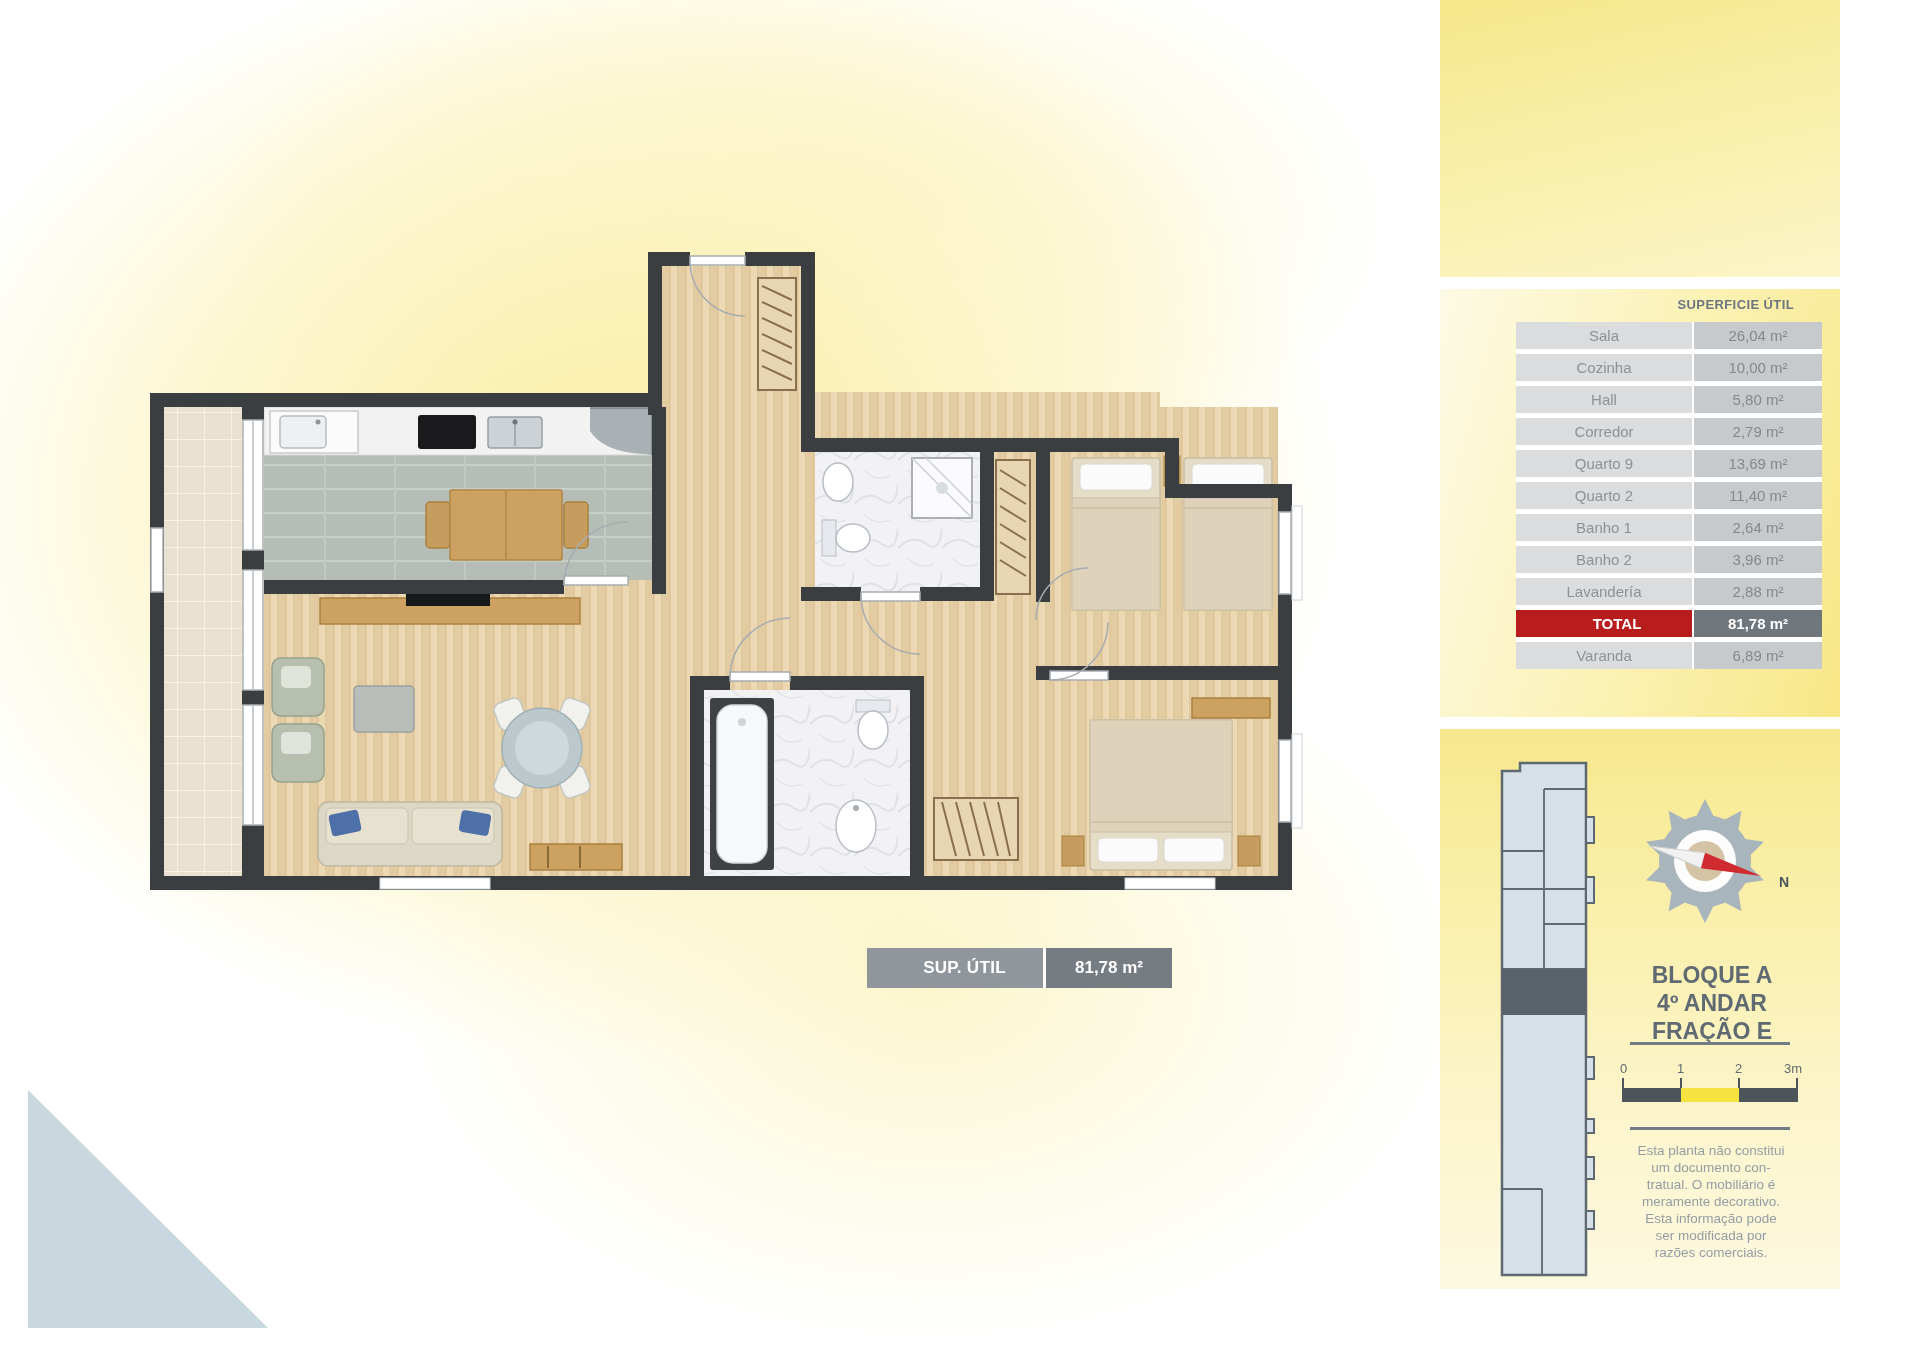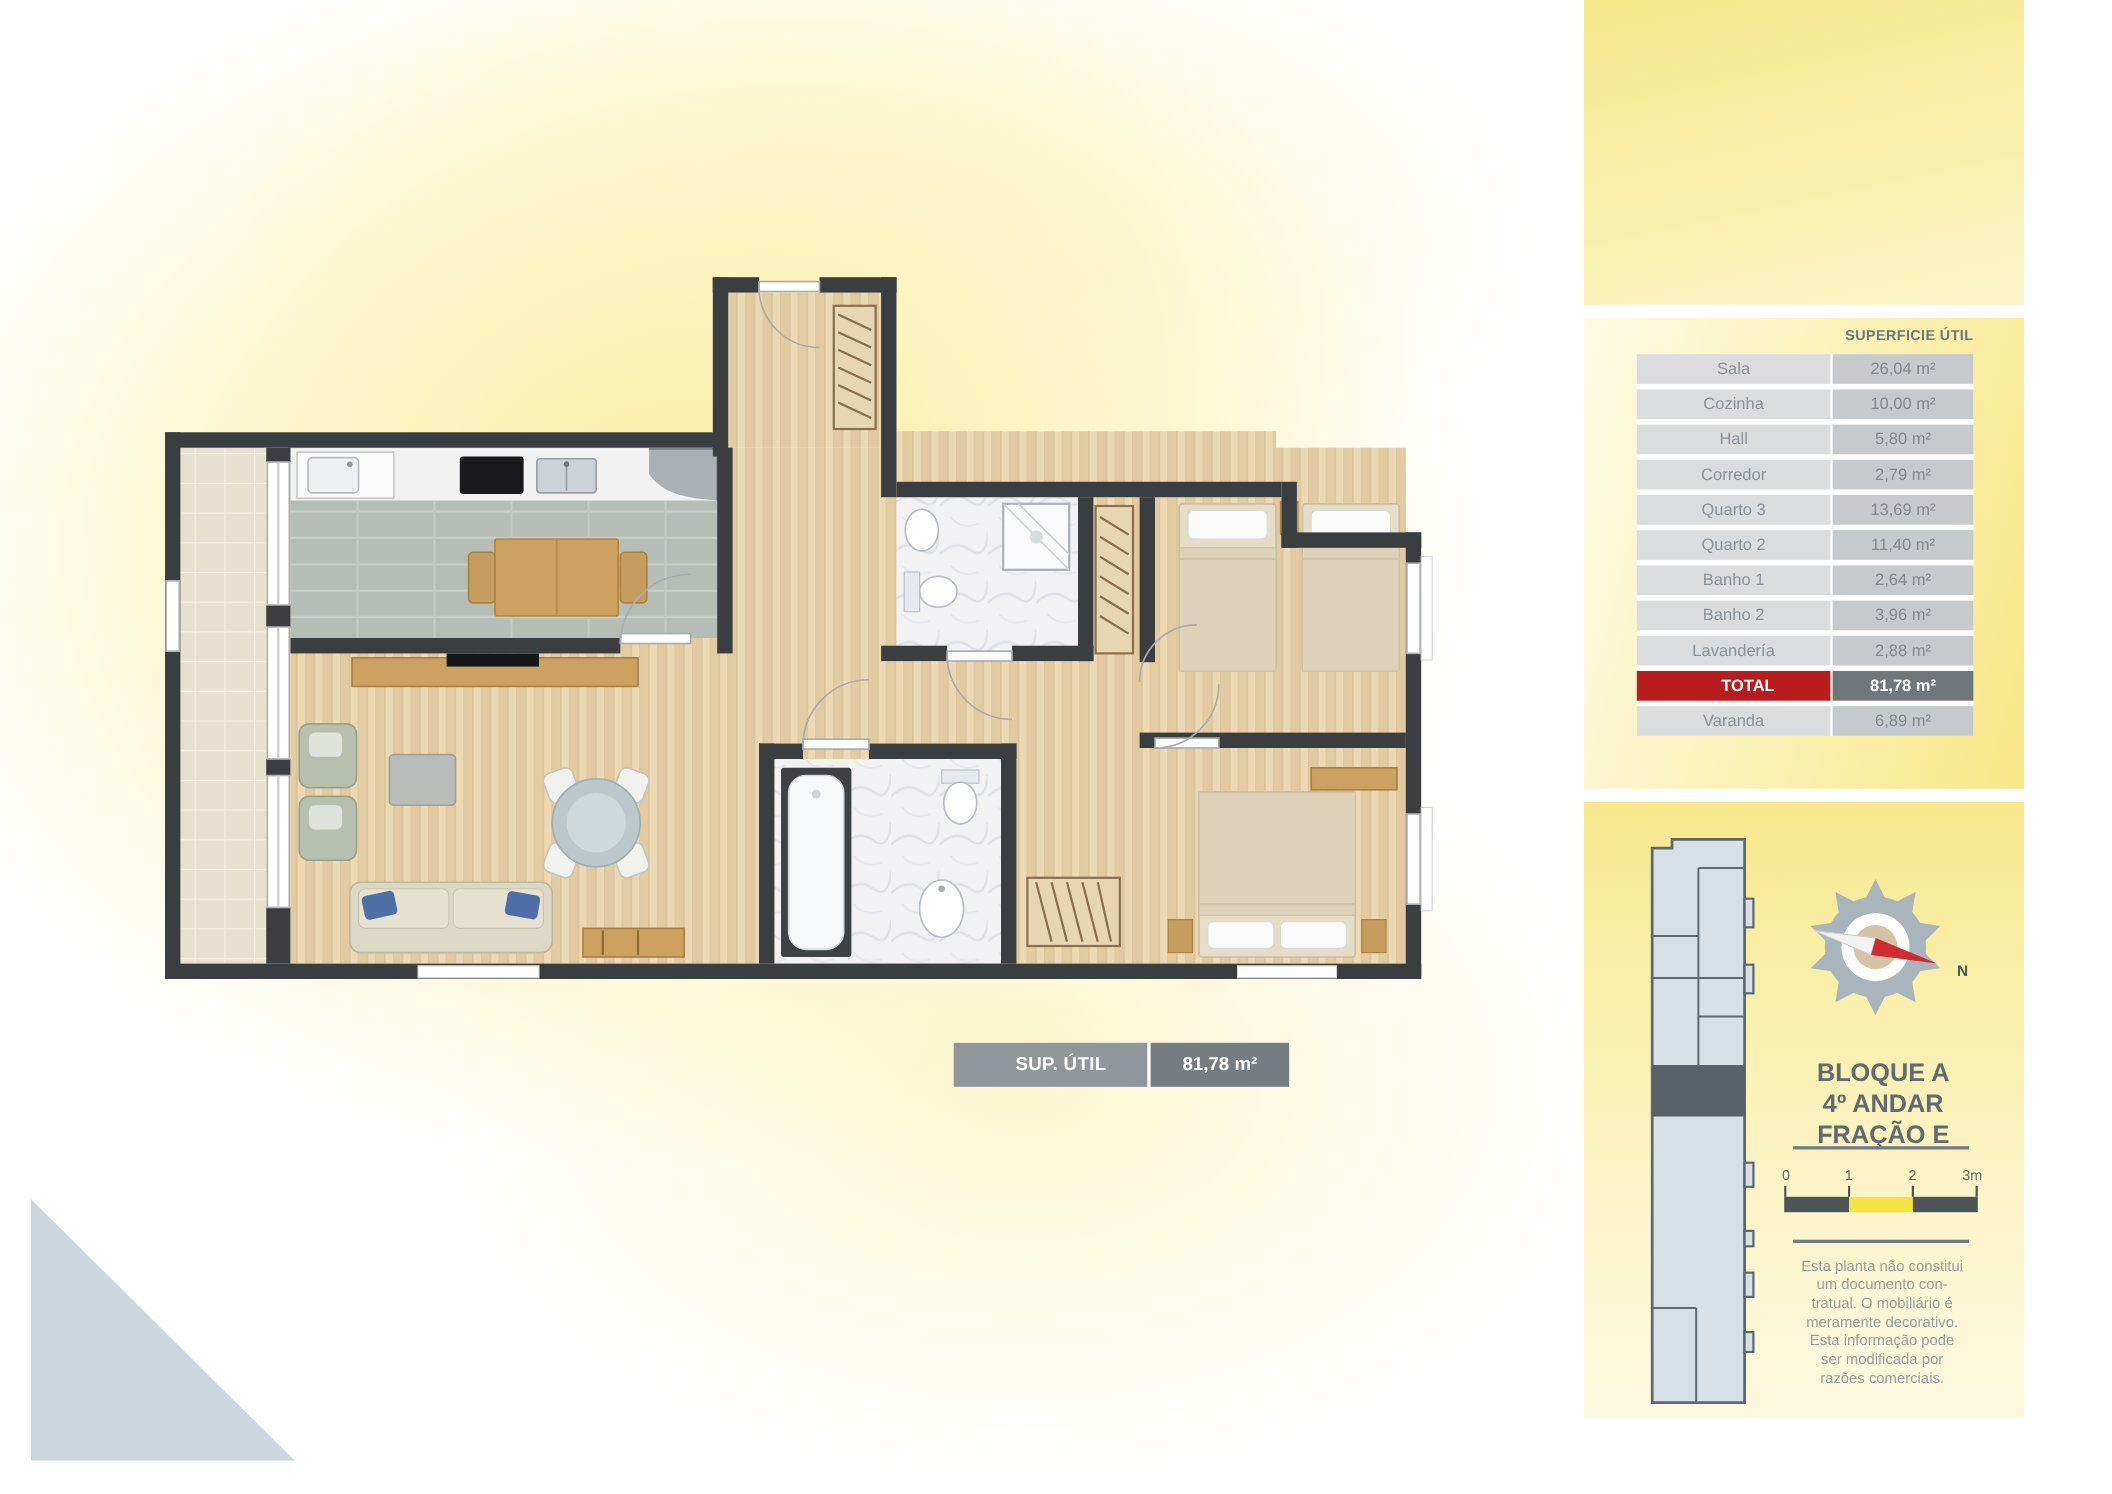--- a/index.html
+++ b/index.html
@@ -34,21 +34,21 @@
   
   .panel-top { position:absolute; left:1440px; top:0; width:400px; height:277px;
     background:linear-gradient(168deg,#f6e78a 0%,#f9efaa 50%,#fcf5c8 100%); }
   .panel-table { position:absolute; left:1440px; top:289px; width:400px; height:428px;
     background:linear-gradient(105deg,#fdfae5 0%,#fbf1b2 55%,#f8e787 100%); }
   .panel-bottom { position:absolute; left:1440px; top:729px; width:400px; height:560px;
     background:linear-gradient(180deg,#f7e88d 0%,#faefa9 30%,#fcf5cd 70%,#fdf9e0 100%); }
 
   .table-header { padding:8px 46px 10px 0; text-align:right; font-size:13px; font-weight:bold;
     color:#6b7680; letter-spacing:.4px; }
-  .area-table { margin-left:48px; width:306px; background:#ffffff; }
+  .area-table { margin-left:76px; width:306px; background:#ffffff; }
   .trow { display:flex; gap:2px; margin-bottom:5px; height:27px; }
   .trow:last-child { margin-bottom:0; }
   .tlabel { width:176px; background:#dadcde; color:#8b9298; font-size:15px; line-height:27px; text-align:center; }
   .tvalue { flex:1; background:#c6cacc; color:#82898f; font-size:15px; line-height:27px; text-align:center; }
   .trow.total .tlabel { background:#b91c1c; color:#ffffff; font-weight:bold;padding-left:26px; }
   .trow.total .tvalue { background:#6f767c; color:#ffffff; font-weight:bold; }
 
   .keyplan { position:absolute; left:50px; top:30px; width:128px; height:528px; }
   .compass { position:absolute; left:193px; top:58px; width:162px; height:152px; }
 
@@ -307,21 +307,21 @@
       </div>
       <div class="trow">
         <div class="tlabel">Hall</div>
         <div class="tvalue">5,80 m²</div>
       </div>
       <div class="trow">
         <div class="tlabel">Corredor</div>
         <div class="tvalue">2,79 m²</div>
       </div>
       <div class="trow">
-        <div class="tlabel">Quarto 3</div>
+        <div class="tlabel">Quarto 9</div>
         <div class="tvalue">13,69 m²</div>
       </div>
       <div class="trow">
         <div class="tlabel">Quarto 2</div>
         <div class="tvalue">11,40 m²</div>
       </div>
       <div class="trow">
         <div class="tlabel">Banho 1</div>
         <div class="tvalue">2,64 m²</div>
       </div>

